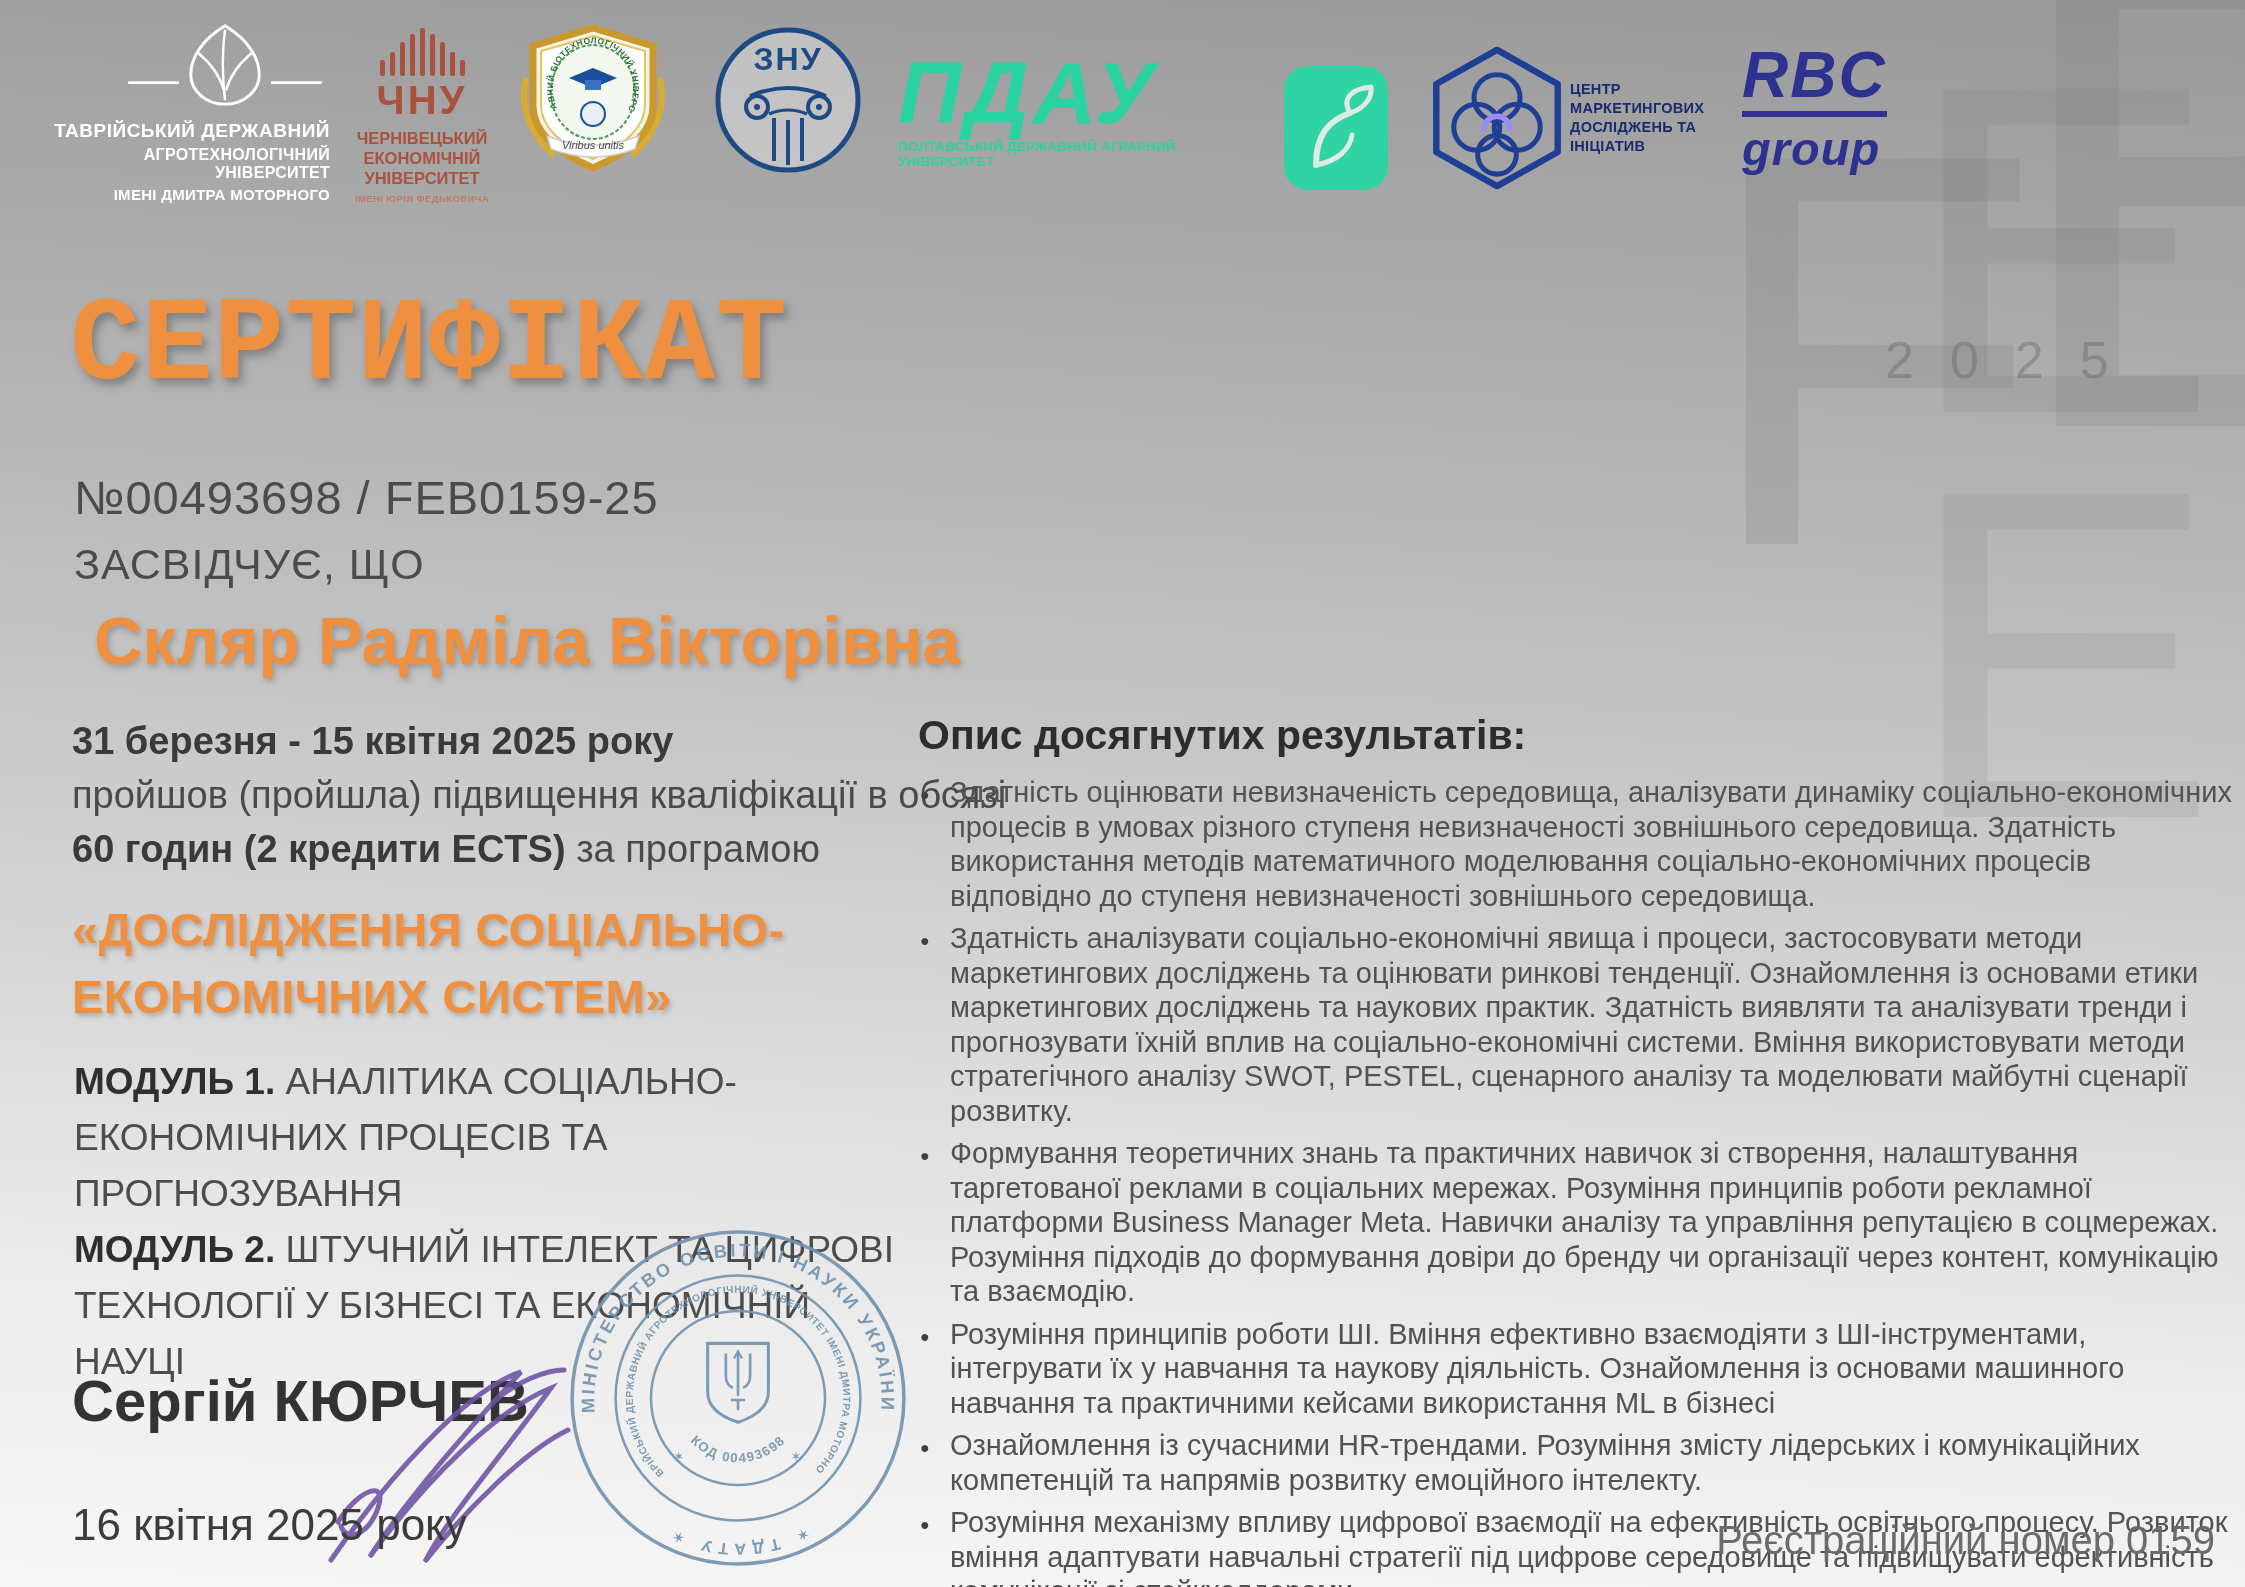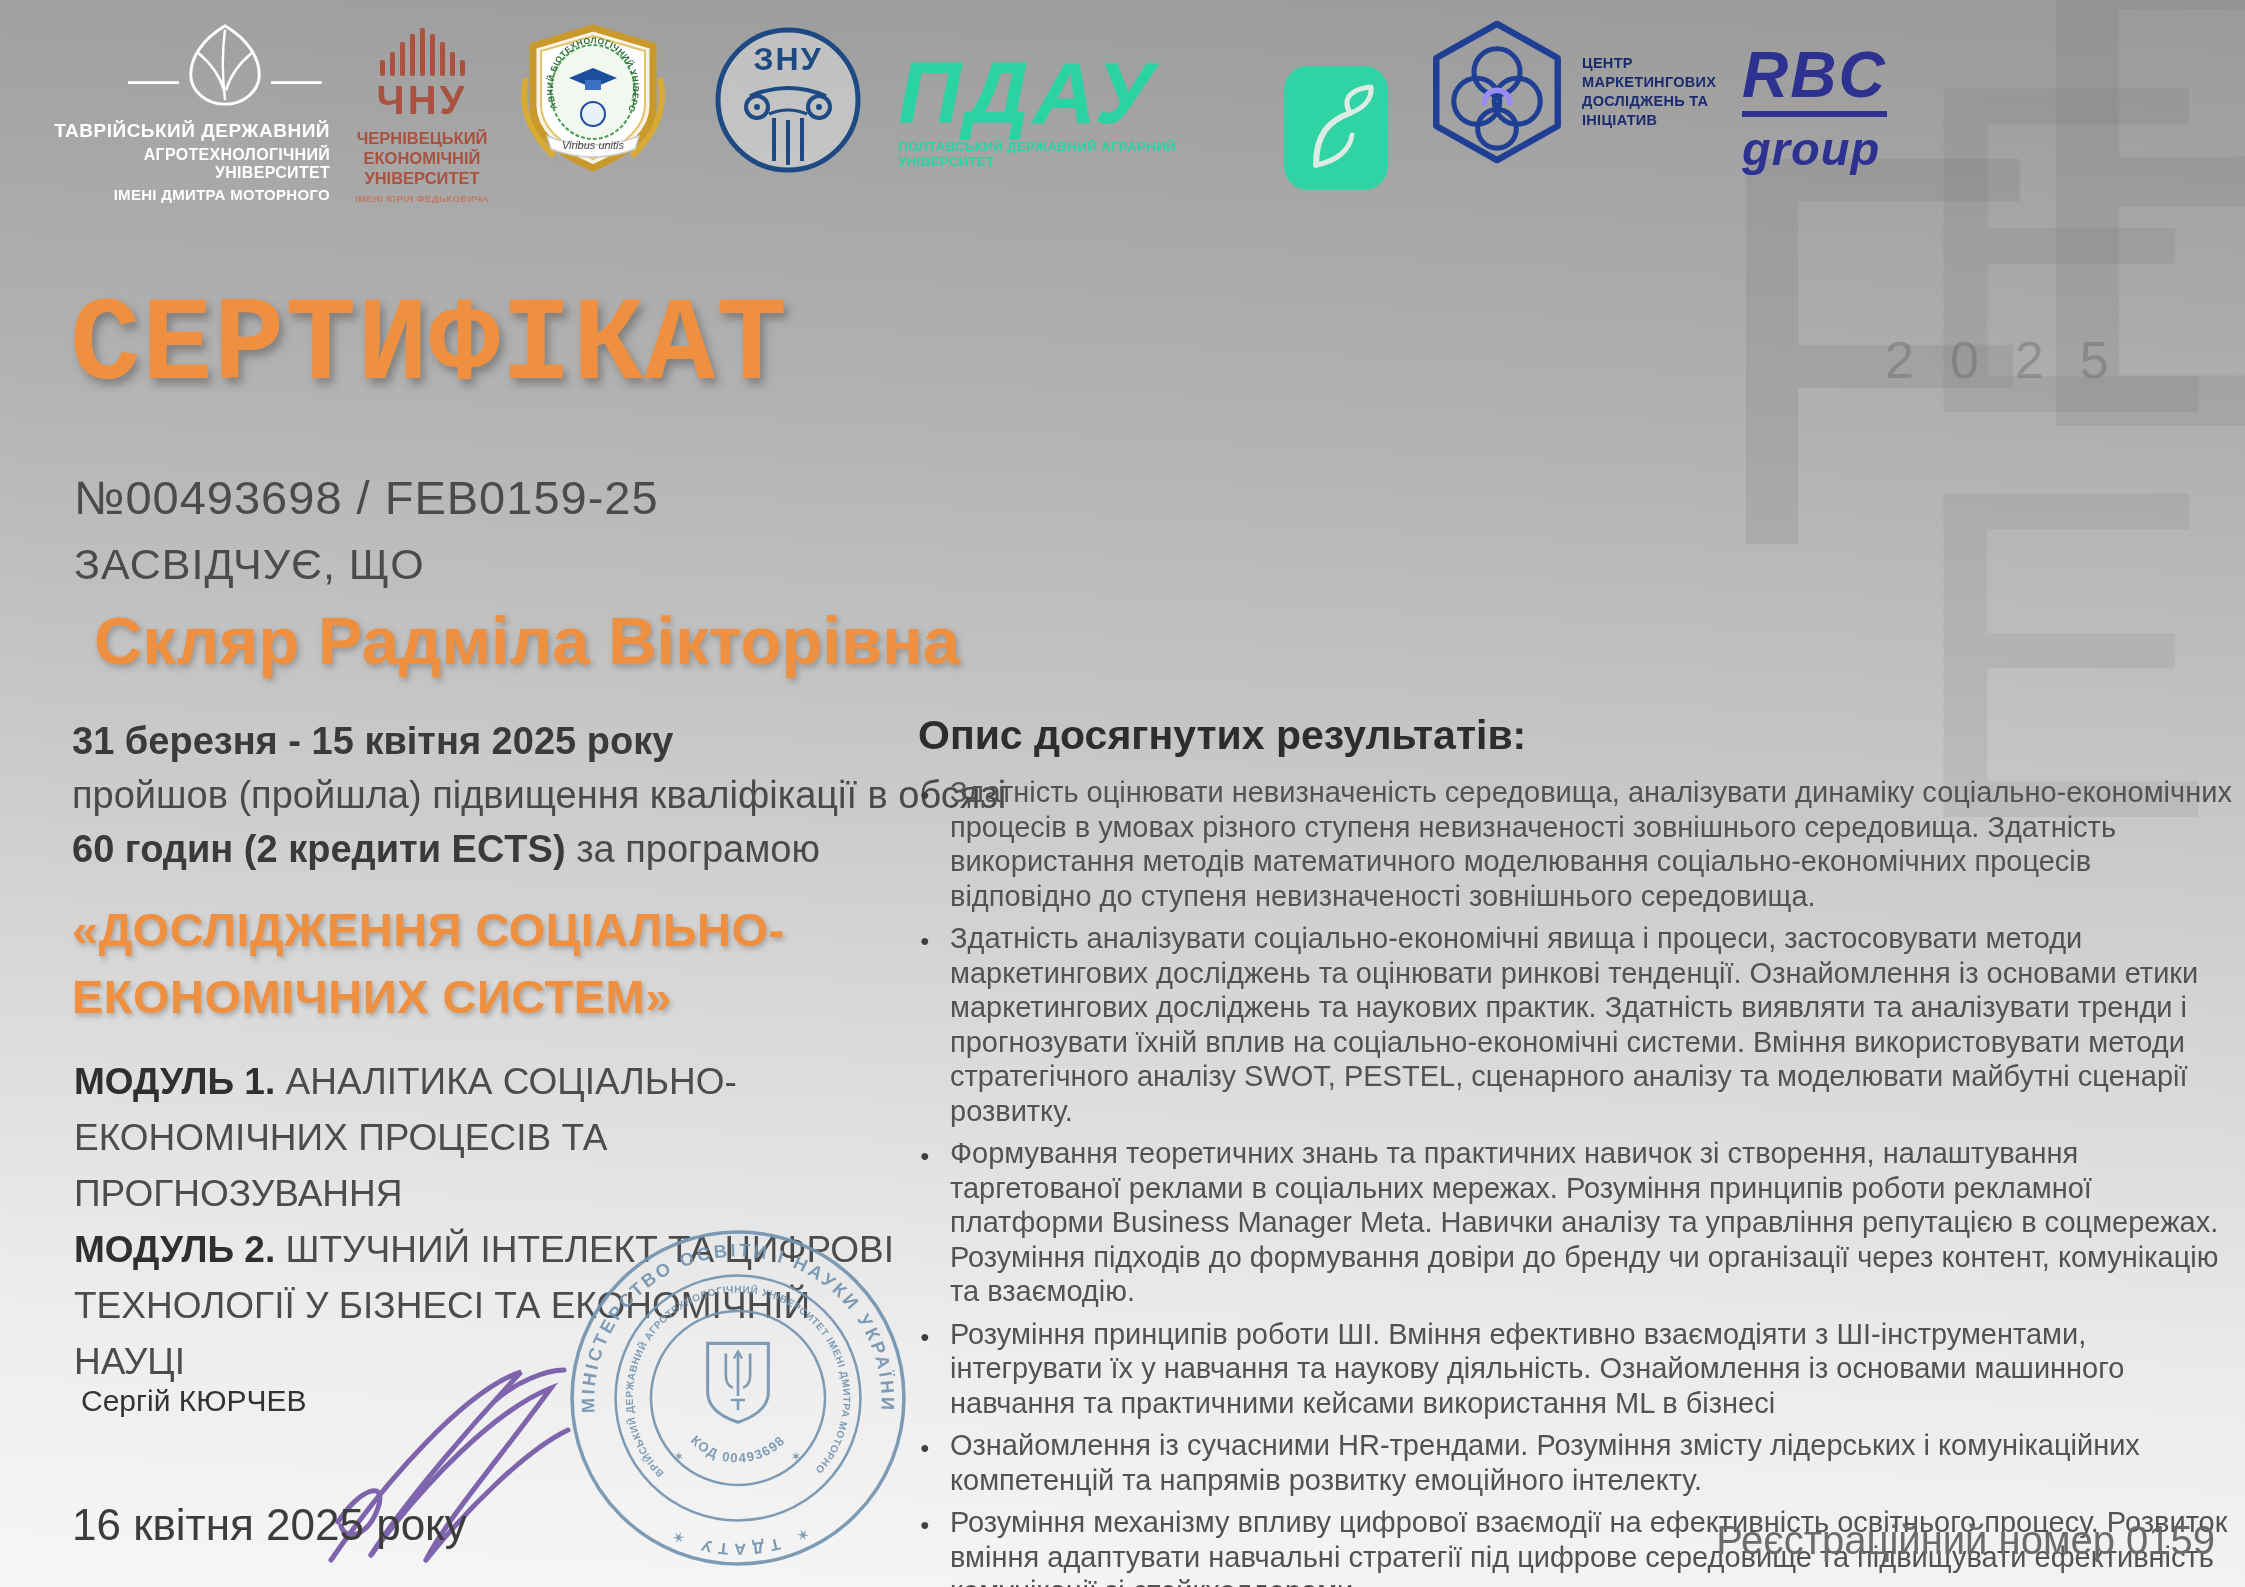--- a/index.html
+++ b/index.html
@@ -27,37 +27,37 @@
   .logo-chnu{left:346px;top:26px;width:152px;text-align:center;color:#a8523f;}
   .chnu-abbr{font-size:40px;font-weight:700;letter-spacing:3px;line-height:.9;}
   .chnu-l{font-size:16.5px;font-weight:700;line-height:20px;}
   .chnu-sub{font-size:9.5px;font-weight:700;color:#bf7a64;margin-top:5px;letter-spacing:.4px;}
   .logo-dbtu{left:512px;top:22px;}
   .logo-znu{left:712px;top:24px;}
   .logo-pdau{left:898px;top:56px;width:364px;text-align:left;}
   .pdau-abbr{font-size:88px;font-weight:700;font-style:italic;letter-spacing:4px;color:#2bd3a3;line-height:.85;}
   .pdau-sub{font-size:13.5px;font-weight:700;color:#2bd3a3;margin-top:8px;letter-spacing:.2px;}
   .logo-leaf{left:1284px;top:66px;width:104px;height:124px;background:#2fd3a4;border-radius:24px;display:flex;align-items:center;justify-content:center;}
-  .logo-cmri{left:1428px;top:18px;display:flex;gap:16px;align-items:center;}
+  .logo-cmri{left:1428px;top:44px;display:flex;gap:4px;align-items:center;}
   .cmri-text{font-size:14.5px;font-weight:700;color:#1a2a6e;line-height:19px;letter-spacing:.3px;}
   .logo-rbc{left:1742px;top:46px;color:#2d3190;}
   .rbc-abbr{font-size:64px;font-weight:700;font-style:italic;letter-spacing:2px;line-height:.92;display:inline-block;border-bottom:6px solid #2d3190;padding-bottom:6px;}
   .rbc-sub{font-size:47px;font-weight:700;font-style:italic;letter-spacing:1px;margin-top:4px;}
   
   .title{position:absolute;left:70px;top:280px;margin:0;font-size:118px;font-weight:800;color:#ef9040;letter-spacing:1px;text-shadow:4px 6px 9px rgba(70,70,70,.45);font-family:Liberation Mono, monospace;}
   .cert-number{position:absolute;left:74px;top:470px;font-size:47px;color:#4b4b4b;letter-spacing:1px;}
   .certifies{position:absolute;left:74px;top:540px;font-size:43px;color:#4b4b4b;letter-spacing:1px;}
   .holder-name{position:absolute;left:94px;top:602px;font-size:67px;font-weight:700;color:#ef9040;text-shadow:2px 3px 6px rgba(80,80,80,.4);}
   .period-block{position:absolute;left:72px;top:714px;font-size:38px;line-height:54px;color:#4a4a4a;}
   .b{font-weight:700;color:#3a3a3a;}
   .program{position:absolute;left:72px;top:896px;font-size:47px;font-weight:800;color:#ef9040;line-height:67px;letter-spacing:.5px;text-shadow:2px 3px 5px rgba(80,80,80,.35);}
   .modules{position:absolute;left:74px;top:1054px;width:836px;font-size:37px;line-height:56px;color:#4c4c4c;}
   .mlabel{font-weight:700;color:#2f2f2f;}
   .rector{position:absolute;left:72px;top:1372px;font-size:44px;line-height:57px;color:#3c3c3c;}
-  .rector-name{font-weight:400;font-size:30px;color:#333;margin-left:9px;}
+  .rector-name{font-weight:700;font-size:58px;color:#333;}
   .issue-date{position:absolute;left:72px;top:1500px;font-size:44px;color:#3c3c3c;}
   .reg-number{position:absolute;right:30px;top:1518px;font-size:40px;color:#6b6b6b;}
   
   .results{position:absolute;left:918px;top:712px;width:1322px;}
   .results h2{margin:0;font-size:41px;font-weight:700;color:#2d2d2d;}
   .results ul{margin:16px 0 0 0;padding:0;list-style:none;}
   .results li{position:relative;padding-left:32px;font-size:29px;line-height:34.5px;color:#525252;margin-bottom:8px;}
   .results li::before{content:"●";position:absolute;left:2px;top:3px;font-size:16px;color:#3f3f3f;}
   
   .stamp{position:absolute;left:566px;top:1226px;width:344px;height:344px;opacity:.92;}

